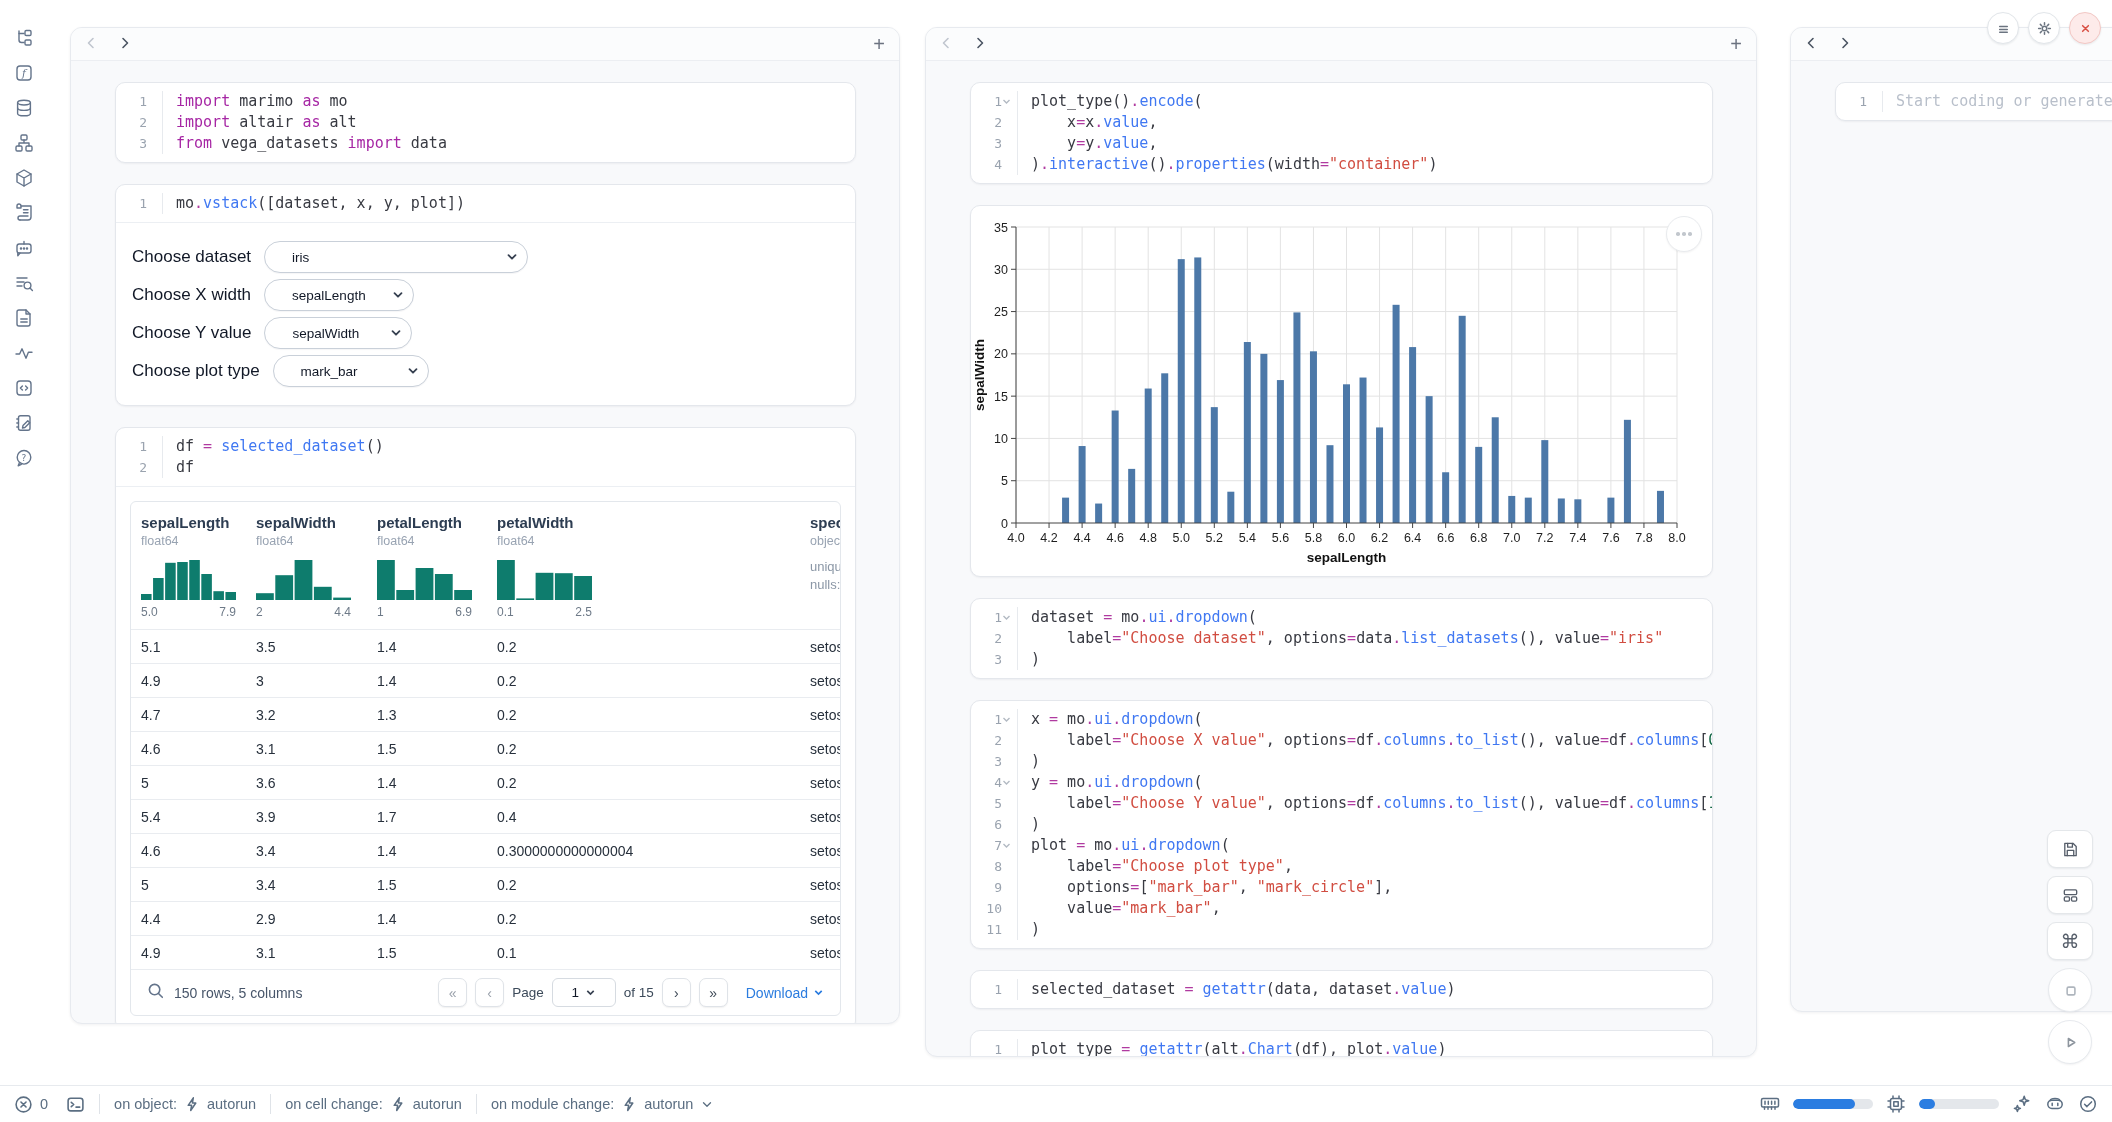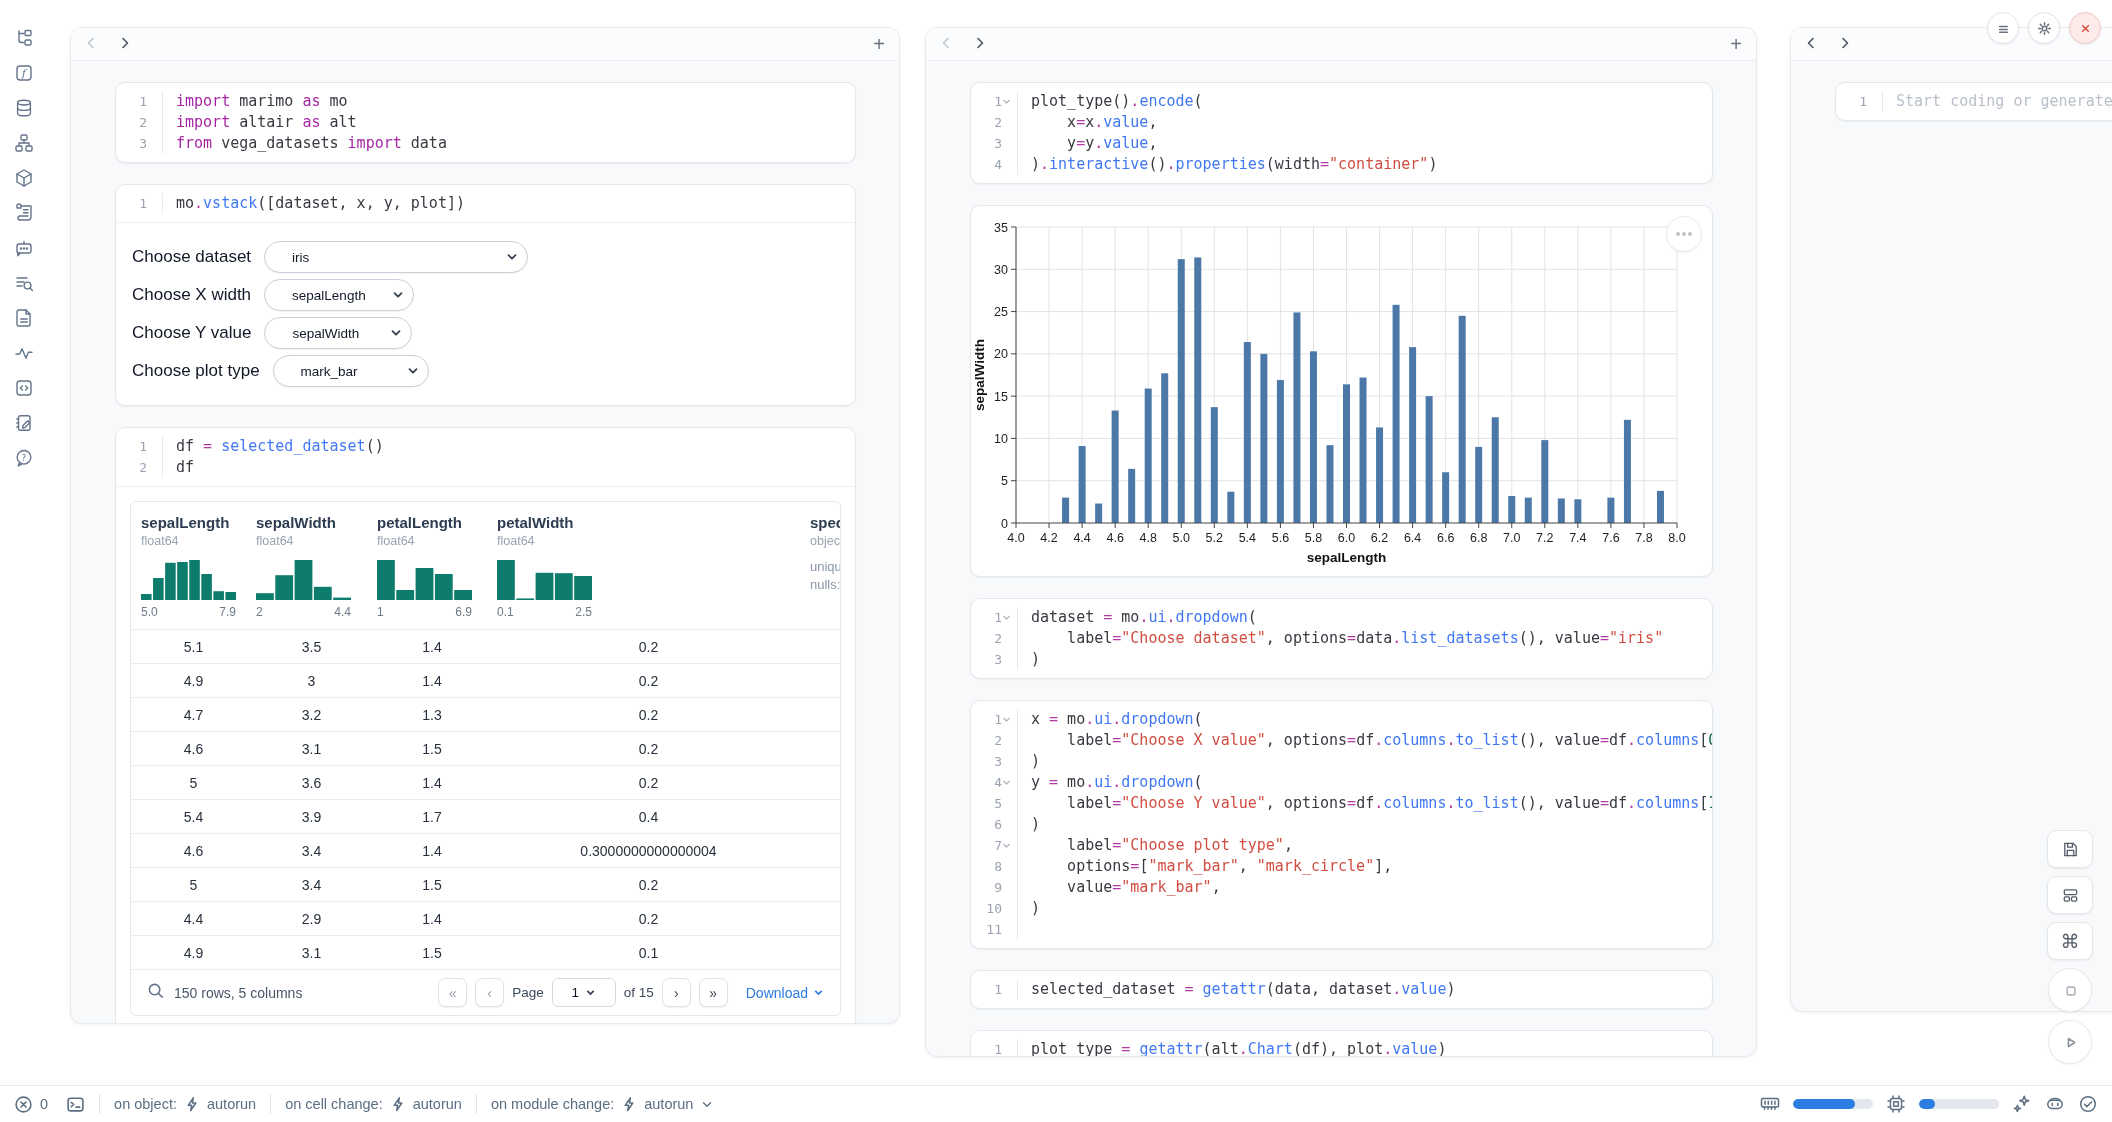--- a/index.html
+++ b/index.html
@@ -52,21 +52,21 @@
   .tablewrap{margin:14px;border:1px solid #e3e7ec;border-radius:6px;overflow:hidden;}
   .ttable{min-width:990px;}
   .thead{display:flex;}
   .thcell{padding:12px 0 10px 10px;box-sizing:border-box;}
   .thname{font-size:15px;font-weight:bold;color:#2d3d52;}
   .thtype{font-size:12.5px;color:#98a3b2;margin-top:3px;}
   .thhist{margin-top:10px;height:42px;}
   .thmeta{margin-top:10px;font-size:13px;color:#8b97a6;line-height:18px;}
   .thminmax{width:95px;display:flex;justify-content:space-between;font-size:12px;color:#6e7a88;margin-top:5px;}
   .trow{display:flex;border-top:1px solid #e9ecf0;height:33px;align-items:center;}
-  .tcell{padding-left:10px;box-sizing:border-box;font-size:14px;color:#27303c;overflow:hidden;white-space:nowrap;text-align:center;}
+  .tcell{padding-left:10px;box-sizing:border-box;font-size:14px;color:#27303c;overflow:hidden;white-space:nowrap;}
   .tfooter{border-top:1px solid #e9ecf0;height:45px;display:flex;align-items:center;padding:0 16px;}
   .tfooter .summary{font-size:14px;color:#475569;margin-left:10px;}
   .pager{margin-left:auto;display:flex;align-items:center;gap:8px;}
   .pgbtn{width:27px;height:27px;border:1px solid #dfe3e8;border-radius:7px;background:#fff;
          box-shadow:0 1px 1.5px rgba(0,0,0,.06);display:flex;align-items:center;justify-content:center;
          font-size:14px;color:#3f4a57;cursor:pointer;}
   .pgbtn.dim{color:#9aa1ab;}
   .pglabel{font-size:13.5px;color:#3c4a5a;}
   .pgselect{height:27px;min-width:48px;border:1px solid #d6dbe1;border-radius:6px;background:#fff;
             display:flex;align-items:center;justify-content:center;gap:6px;padding:0 7px;cursor:pointer;
@@ -754,20 +754,21 @@
               <span class="fold"></span>
             </div>
           </div>
           <div class="codebody">
             <div class="cline"><span class="tk-p">x </span><span class="tk-o">=</span><span class="tk-p"> mo</span><span class="tk-d">.</span><span class="tk-f">ui</span><span class="tk-d">.</span><span class="tk-f">dropdown</span><span class="tk-p">(</span></div>
             <div class="cline"><span class="tk-p">    label</span><span class="tk-o">=</span><span class="tk-s">"Choose X value"</span><span class="tk-p">, options</span><span class="tk-o">=</span><span class="tk-p">df</span><span class="tk-d">.</span><span class="tk-f">columns</span><span class="tk-d">.</span><span class="tk-f">to_list</span><span class="tk-p">(), value</span><span class="tk-o">=</span><span class="tk-p">df</span><span class="tk-d">.</span><span class="tk-f">columns</span><span class="tk-p">[</span><span class="tk-n">0</span></div>
             <div class="cline"><span class="tk-p">)</span></div>
             <div class="cline"><span class="tk-p">y </span><span class="tk-o">=</span><span class="tk-p"> mo</span><span class="tk-d">.</span><span class="tk-f">ui</span><span class="tk-d">.</span><span class="tk-f">dropdown</span><span class="tk-p">(</span></div>
             <div class="cline"><span class="tk-p">    label</span><span class="tk-o">=</span><span class="tk-s">"Choose Y value"</span><span class="tk-p">, options</span><span class="tk-o">=</span><span class="tk-p">df</span><span class="tk-d">.</span><span class="tk-f">columns</span><span class="tk-d">.</span><span class="tk-f">to_list</span><span class="tk-p">(), value</span><span class="tk-o">=</span><span class="tk-p">df</span><span class="tk-d">.</span><span class="tk-f">columns</span><span class="tk-p">[</span><span class="tk-n">1</span></div>
             <div class="cline"><span class="tk-p">)</span></div>
+            <div class="cline"><span class="tk-p">plot </span><span class="tk-o">=</span><span class="tk-p"> mo</span><span class="tk-d">.</span><span class="tk-f">ui</span><span class="tk-d">.</span><span class="tk-f">dropdown</span><span class="tk-p">(</span></div>
             <div class="cline"><span class="tk-p">    label</span><span class="tk-o">=</span><span class="tk-s">"Choose plot type"</span><span class="tk-p">,</span></div>
             <div class="cline"><span class="tk-p">    options</span><span class="tk-o">=</span><span class="tk-p">[</span><span class="tk-s">"mark_bar"</span><span class="tk-p">, </span><span class="tk-s">"mark_circle"</span><span class="tk-p">],</span></div>
             <div class="cline"><span class="tk-p">    value</span><span class="tk-o">=</span><span class="tk-s">"mark_bar"</span><span class="tk-p">,</span></div>
             <div class="cline"><span class="tk-p">)</span></div>
           </div>
         </div>
       </div>
       <div class="cell">
         <div class="codearea">
           <div class="gutter">

